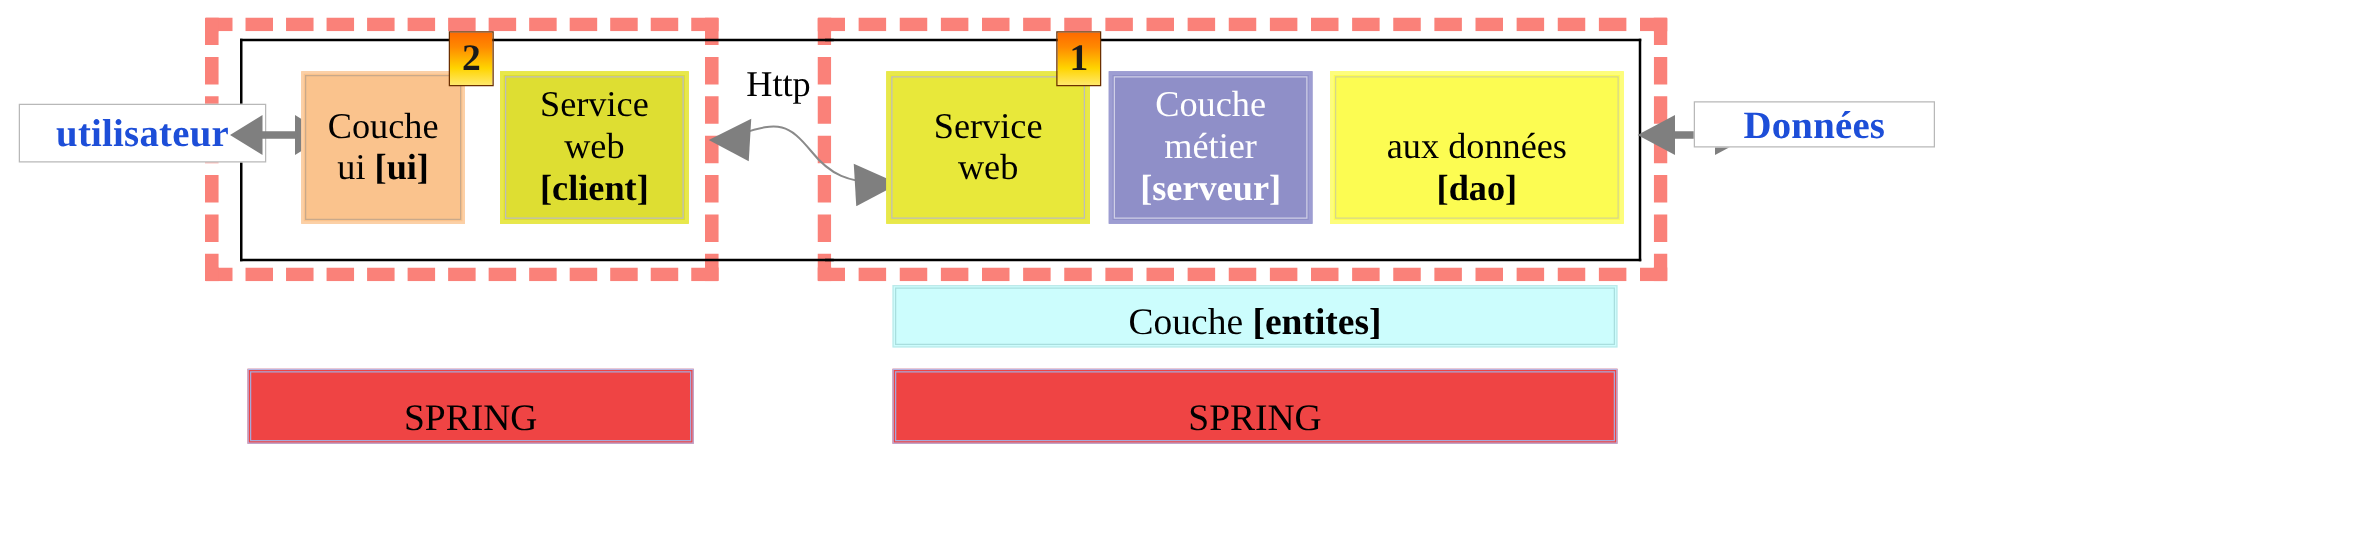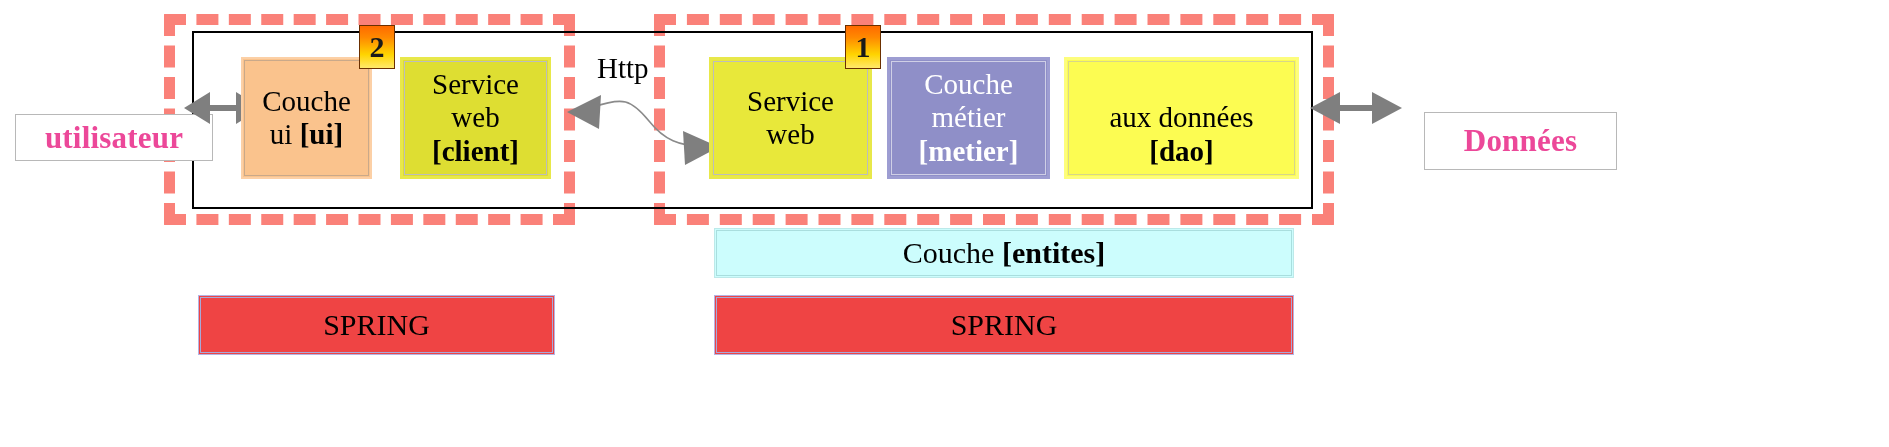--- a/index.html
+++ b/index.html
@@ -20,24 +20,23 @@
   .abs { position: absolute; box-sizing: border-box; }
 
   
   .endpoint {
     border: 1px solid #b8b8b8;
     background: #ffffff;
     display: flex;
     align-items: center;
     justify-content: center;
     font-weight: bold;
-    color: #ec4899;
+    color: #1d4ed8;
     font-size: 31px;
     letter-spacing: .2px;
-    margin-top: 31px;
   }
 
   
   .frame {
     border: 2.2px solid #000000;
     background: transparent;
   }
 
   
   .dashed-box {
@@ -75,21 +74,21 @@
 
   .layer-ui      { background:#fac38d; border:2px solid #fcd0a6; outline:1px solid #c9a98a; outline-offset:-4px; }
   .layer-client  { background:#dede32; border:3px solid #e8e84a; outline:1px solid #bdbdbd; outline-offset:-5px; }
   .layer-serveur { background:#e8e83a; border:3px solid #e8e84a; outline:1px solid #bdbdbd; outline-offset:-5px; }
   .layer-metier  { background:#8f8fc8; border:3px solid #9d9dd2; outline:1px solid #cfcfe6; outline-offset:-5px; color:#ffffff; }
   .layer-dao     { background:#fcfc52; border:3px solid #fdfd7c; outline:1px solid #d6d68a; outline-offset:-5px; }
   .layer-entites { background:#ccfdfd; border:1px solid #bde9e9; outline:1px solid #a9dede; outline-offset:-3px; }
   .layer-spring  { background:#ef4444; border:1px solid #b4b4e4; outline:1px solid #a8a8d8; outline-offset:-3px; }
 
   .wide-label {
-    display:flex; align-items:center; justify-content:center;
+    display:flex; align-items:flex-end; justify-content:center;
     font-size:30px; color:#000000;
   }
 
   
   .dbl-arrow { position:absolute; }
 
   .http-label {
     font-size: 29px;
     color: #000000;
   }
@@ -148,21 +147,21 @@
     <div class="inner">
       <span>Service</span><br>
       <span>web</span><br>
     </div>
   </div>
 
   <div class="abs layer layer-metier" style="left:887px; top:57px; width:163px; height:122px;">
     <div class="inner">
       <span>Couche</span><br>
       <span>métier</span><br>
-      <b>[metier]</b>
+      <b>[serveur]</b>
     </div>
   </div>
 
   <div class="abs layer layer-dao" style="left:1064px; top:57px; width:235px; height:122px;">
     <div class="inner">
       <br>
       <span>aux données</span><br>
       <b>[dao]</b>
     </div>
   </div>
@@ -170,21 +169,21 @@
   <div class="abs badge" style="left:845px; top:25px; width:36px; height:44px;">1</div>
 
   <div class="abs dbl-arrow" style="left:1310px; top:86px; width:92px; height:44px;">
     <svg width="92" height="44" viewBox="0 0 92 44">
       <polygon points="0,22 30,6 30,38" fill="#7f7f7f"></polygon>
       <polygon points="92,22 62,6 62,38" fill="#7f7f7f"></polygon>
       <rect x="28" y="19" width="36" height="6" fill="#7f7f7f"></rect>
     </svg>
   </div>
 
-  <div class="abs endpoint" style="left:1424px; top:81px; width:193px; height:58px;">Données</div>
+  <div class="abs endpoint" style="left:1355px; top:81px; width:193px; height:37px;">Données</div>
 
   <div class="abs layer layer-entites wide-label" style="left:714px; top:228px; width:580px; height:50px;">
     <div class="inner" style="text-align:center;">
       <span>Couche </span><b>[entites]</b>
     </div>
   </div>
 
   <div class="abs layer layer-spring wide-label" style="left:198px; top:295px; width:357px; height:60px;">SPRING</div>
 
   <div class="abs layer layer-spring wide-label" style="left:714px; top:295px; width:580px; height:60px;">SPRING</div>

